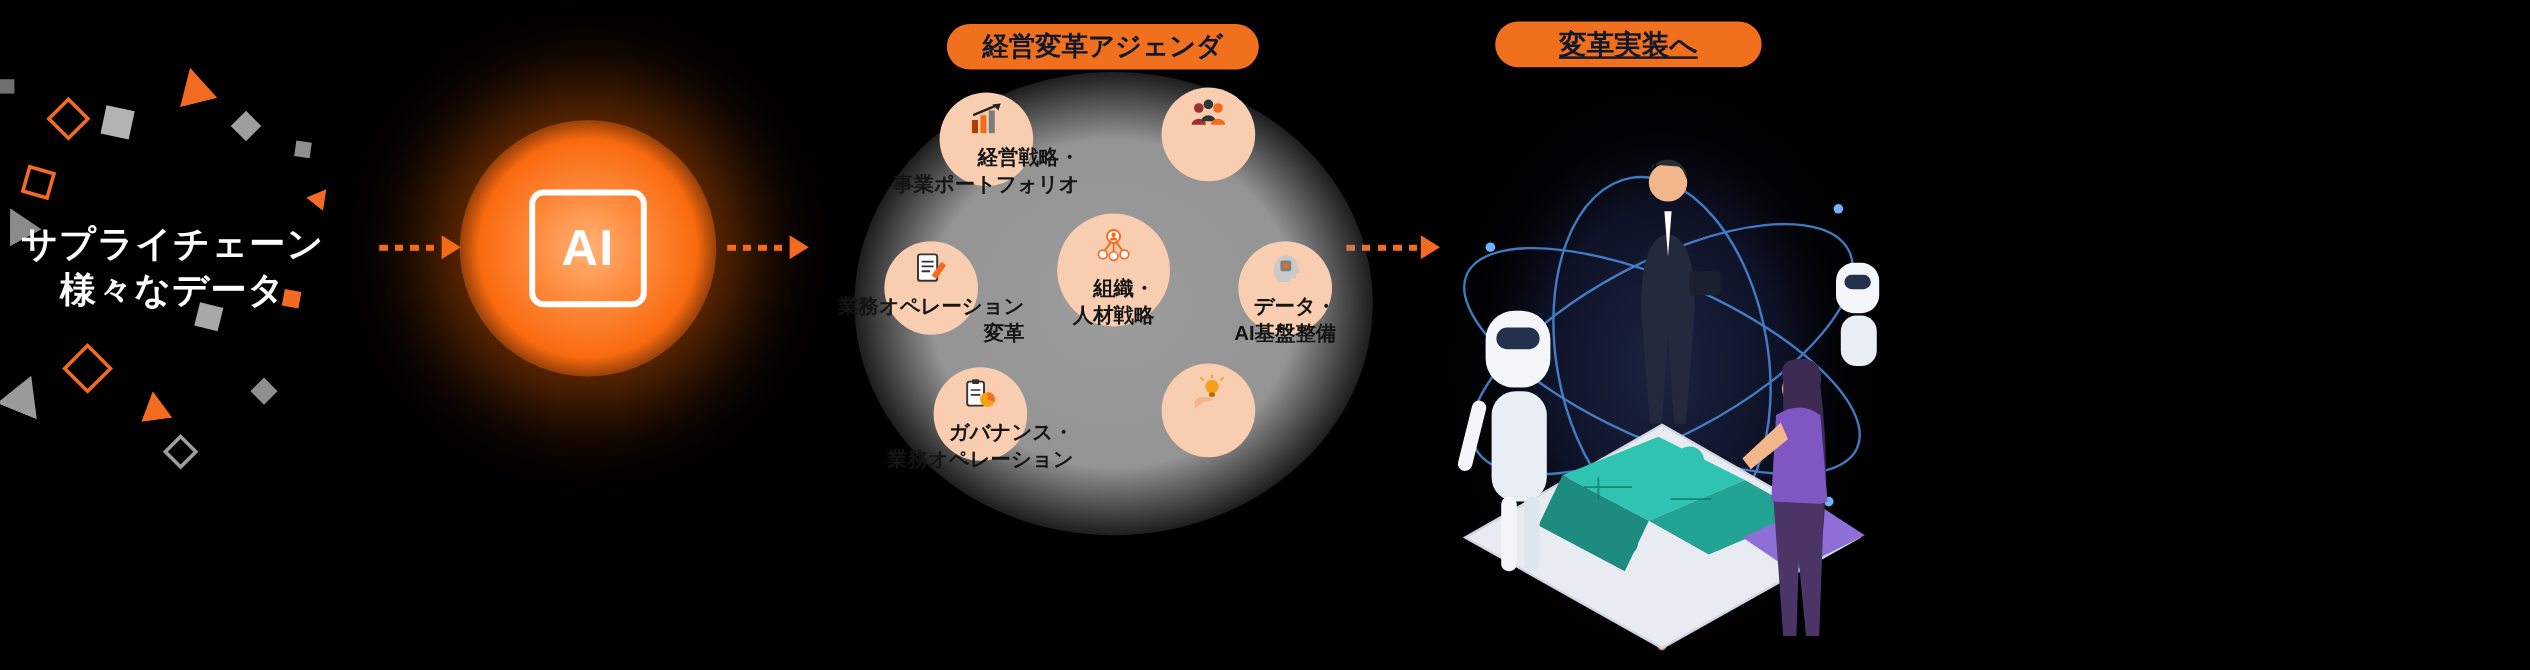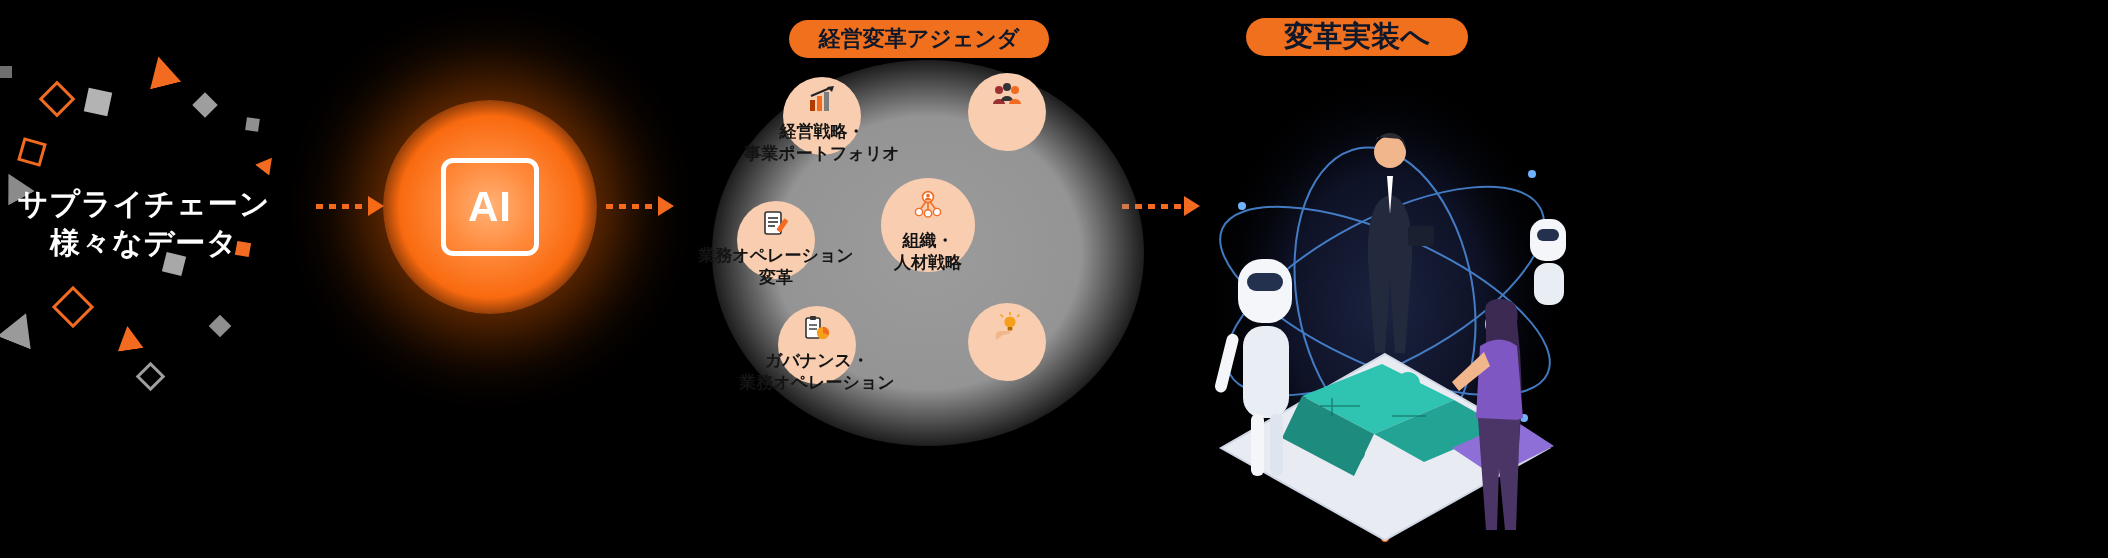--- a/index.html
+++ b/index.html
@@ -35,28 +35,28 @@
     width:88px;height:88px;border:5px solid #fff;border-radius:12px;
     display:flex;align-items:center;justify-content:center;
     color:#fff;font-size:42px;font-weight:800;letter-spacing:1px;}
 
   
   .cloud{position:absolute;left:712px;top:60px;width:432px;height:386px;border-radius:50%;
     background:radial-gradient(ellipse at center,#9c9c9c 0%,#949494 50%,rgba(148,148,148,.3) 68%,transparent 76%);}
   .badge{position:absolute;display:flex;align-items:center;justify-content:center;
     background:#f0701d;color:#0f172a;font-weight:800;border-radius:20px;}
   .badge.agenda{left:789px;top:20px;width:260px;height:38px;font-size:22px;}
-  .badge.impl{left:1246px;top:18px;width:222px;height:38px;font-size:29px;}
+  .badge.impl{left:1246px;top:18px;width:222px;height:38px;font-size:23px;text-decoration:underline;}
 
   .node{position:absolute;width:220px;margin-left:-110px;display:flex;flex-direction:column;align-items:center;}
   .node-circle{width:78px;height:78px;border-radius:50%;background:#f8cdb0;
     display:flex;align-items:flex-start;justify-content:center;padding-top:9px;box-sizing:border-box;}
   .node.big .node-circle{width:94px;height:94px;padding-top:12px;}
   .node-label{margin-top:-34px;z-index:2;color:#141414;font-size:17px;font-weight:800;
-    line-height:1.3;text-align:center;white-space:pre-line;}
+    line-height:1.3;text-align:right;white-space:pre-line;}
   .node.big .node-label{margin-top:-42px;}
 
   
   .impl-art{position:absolute;left:1202px;top:56px;width:366px;height:498px;}
 </style>
 </head>
 <body>
 
 <div id="stage">
 
@@ -162,20 +162,33 @@
           <line x1="5" y1="12" x2="15" y2="12" stroke="#333" stroke-width="1.6"></line>
           <line x1="5" y1="16" x2="12" y2="16" stroke="#333" stroke-width="1.6"></line>
           <rect x="17" y="8" width="5" height="14" rx="1" transform="rotate(35 19 15)" fill="#f26b21"></rect>
         </svg>
       </span>
     </div>
     <div class="node-label">業務オペレーション
 変革</div>
   </div>
 
+  <div class="node" style="left:1071px;top:201px;">
+    <div class="node-circle">
+      <span>
+        <svg width="26" height="26" viewBox="0 0 26 26">
+          <path d="M8 25 q-6 -6 -4 -13 q2 -9 10 -9 q8 0 9 8 l2 6 -3 1 0 4 -5 0 -1 3z" fill="#c9c9c9"></path>
+          <rect x="9" y="7" width="9" height="9" rx="1.5" fill="#808080"></rect>
+          <rect x="11.5" y="9.5" width="4" height="4" fill="#f26b21"></rect>
+        </svg>
+      </span>
+    </div>
+    <div class="node-label">データ・
+AI基盤整備</div>
+  </div>
 
   <div class="node" style="left:817px;top:306px;">
     <div class="node-circle">
       <span>
         <svg width="26" height="26" viewBox="0 0 26 26">
           <rect x="2" y="3" width="14" height="20" rx="2" fill="#fff" stroke="#333" stroke-width="1.6"></rect>
           <rect x="6" y="1" width="6" height="4" rx="1" fill="#333"></rect>
           <line x1="5" y1="10" x2="13" y2="10" stroke="#333" stroke-width="1.4"></line>
           <line x1="5" y1="14" x2="13" y2="14" stroke="#333" stroke-width="1.4"></line>
           <circle cx="19" cy="18" r="6.2" fill="#f6a01a"></circle>

